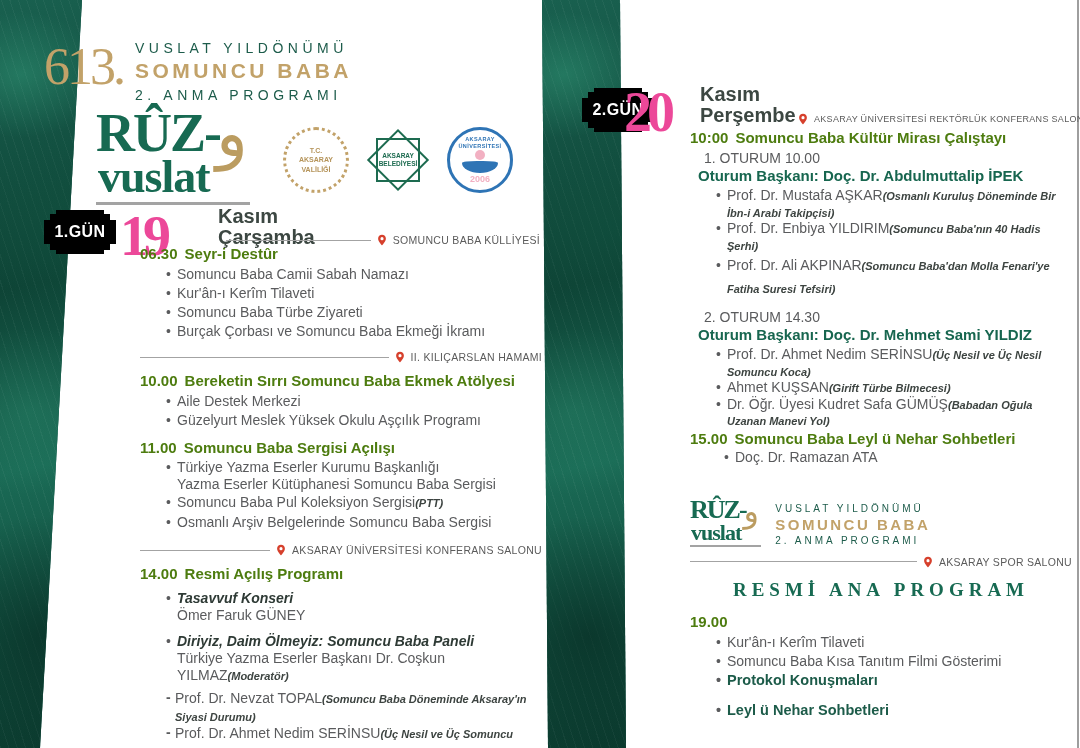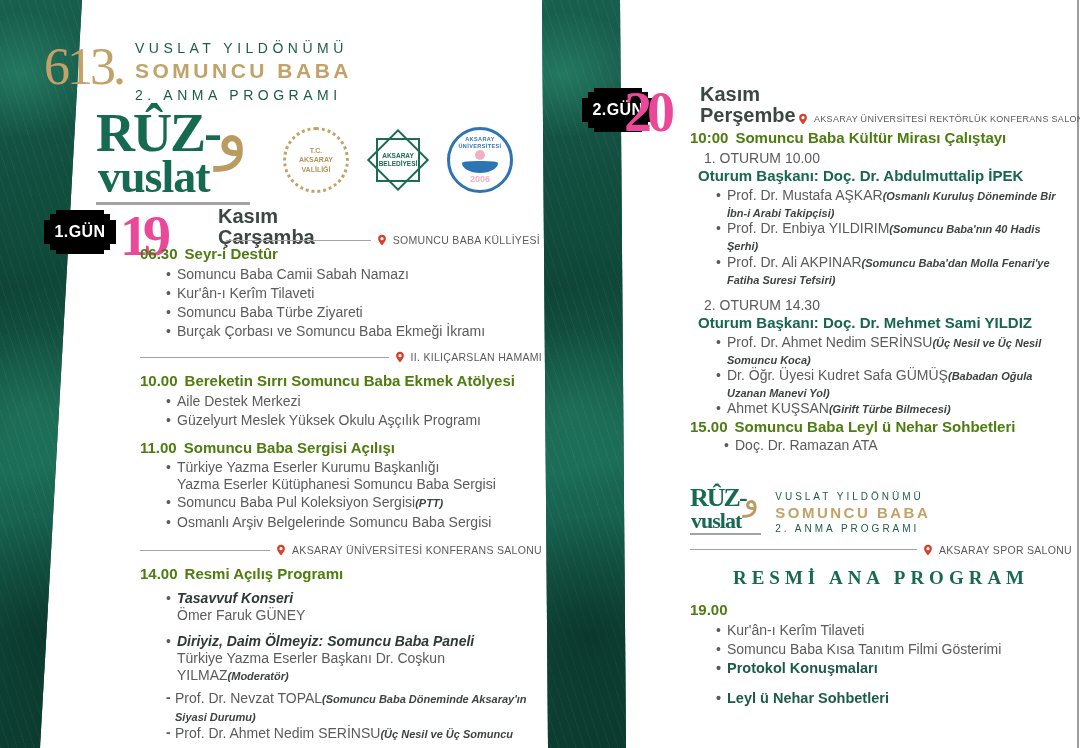--- a/index.html
+++ b/index.html
@@ -255,31 +255,31 @@
   <div class="sec-title">
     <span class="t">10:00</span><span>Somuncu Baba Kültür Mirası Çalıştayı</span>
   </div>
 
   <div style="margin-top:3px;">
     <div class="sessions-label">1. OTURUM 10.00</div>
     <div class="chair">Oturum Başkanı: Doç. Dr. Abdulmuttalip İPEK</div>
     <div class="bullets" style="margin-top:3px;">
       <div class="bullet" style="line-height:15.5px;"><span>Prof. Dr. Mustafa AŞKAR</span><span class="note">(Osmanlı Kuruluş Döneminde Bir İbn-i Arabi Takipçisi)</span></div>
       <div class="bullet" style="line-height:15.5px;"><span>Prof. Dr. Enbiya YILDIRIM</span><span class="note">(Somuncu Baba'nın 40 Hadis Şerhi)</span></div>
-      <div class="bullet" style="line-height:16px;"><span>Prof. Dr. Ali AKPINAR</span><span class="note">(Somuncu Baba'dan Molla Fenari'ye Fatiha Suresi Tefsiri)</span></div>
+      <div class="bullet" style="line-height:22px;"><span>Prof. Dr. Ali AKPINAR</span><span class="note">(Somuncu Baba'dan Molla Fenari'ye Fatiha Suresi Tefsiri)</span></div>
     </div>
   </div>
 
   <div style="margin-top:9px;">
     <div class="sessions-label">2. OTURUM 14.30</div>
     <div class="chair">Oturum Başkanı: Doç. Dr. Mehmet Sami YILDIZ</div>
     <div class="bullets" style="margin-top:3px;">
       <div class="bullet" style="line-height:15.5px;"><span>Prof. Dr. Ahmet Nedim SERİNSU</span><span class="note">(Üç Nesil ve Üç Nesil Somuncu Koca)</span></div>
+      <div class="bullet" style="line-height:15.5px;"><span>Ahmet KUŞSAN</span><span class="note">(Girift Türbe Bilmecesi)</span></div>
       <div class="bullet" style="line-height:15.5px;"><span>Dr. Öğr. Üyesi Kudret Safa GÜMÜŞ</span><span class="note">(Babadan Oğula Uzanan Manevi Yol)</span></div>
-      <div class="bullet" style="line-height:15.5px;"><span>Ahmet KUŞSAN</span><span class="note">(Girift Türbe Bilmecesi)</span></div>
     </div>
   </div>
 
 
   <div>
     <div class="sec-title"><span class="t">15.00</span><span>Somuncu Baba Leyl ü Nehar Sohbetleri</span></div>
     <div class="bullet" style="margin-left:34px;"><span>Doç. Dr. Ramazan ATA</span></div>
   </div>
 
   <div class="minilogo" style="margin-top:32px;">

